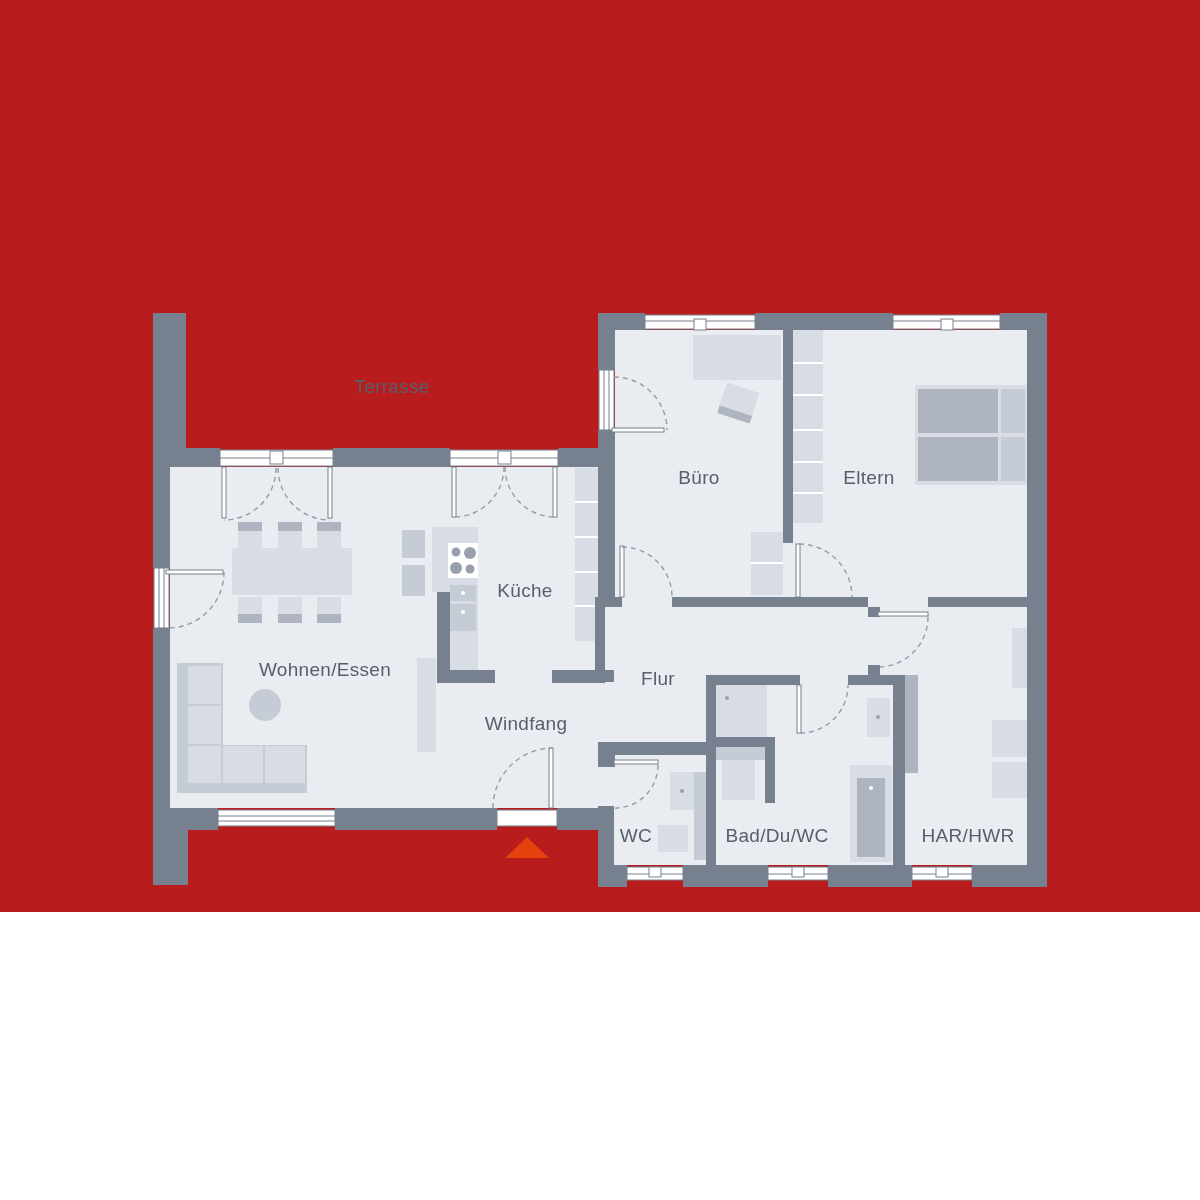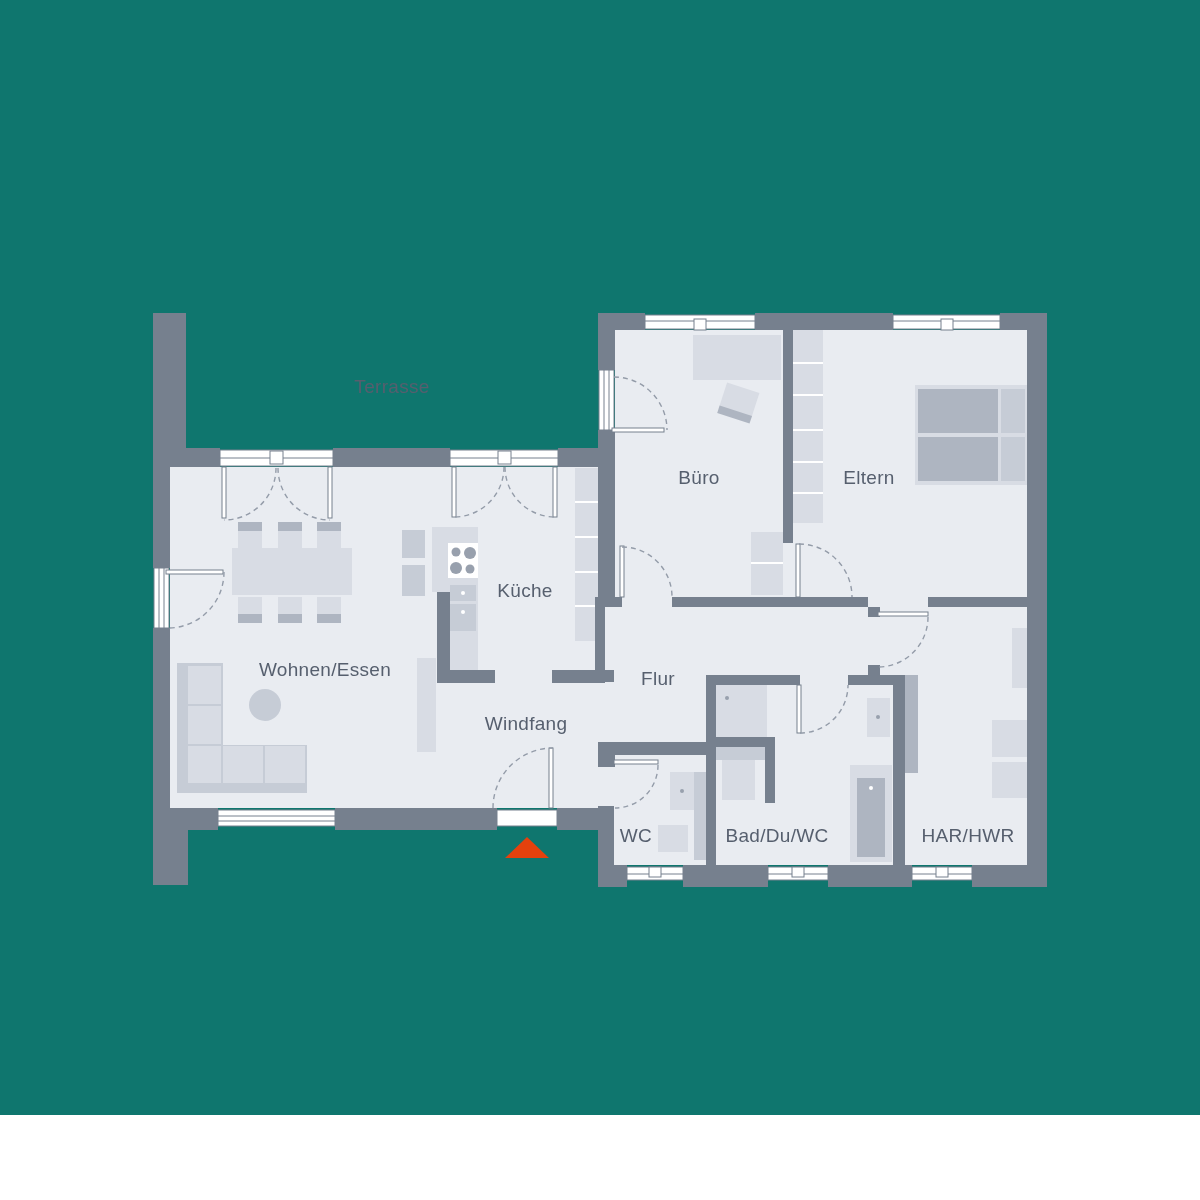--- a/index.html
+++ b/index.html
@@ -1,16 +1,16 @@
 <!DOCTYPE html>
 <html><head>
 <meta charset="utf-8">
 <style>
   html,body{margin:0;padding:0;background:#FFFFFF;}
-  .canvas{position:relative;width:1200px;height:1115px;background:#0f766e;overflow:hidden;
+  .canvas{position:relative;width:1200px;height:912px;background:#b91c1c;overflow:hidden;
           font-family:"Liberation Sans",sans-serif;}
   svg{position:absolute;left:0;top:0;}
   .wall{fill:#76808E;}
   .room{fill:#E9ECF1;}
   .fl{fill:#D8DCE4;}
   .fm{fill:#C6CCD6;}
   .fd{fill:#AEB5C1;}
   .sep{stroke:#FFFFFF;stroke-width:2;}
   .wframe{fill:#FFFFFF;stroke:#76808E;stroke-width:1;}
   .wline{stroke:#76808E;stroke-width:1;fill:none;}

